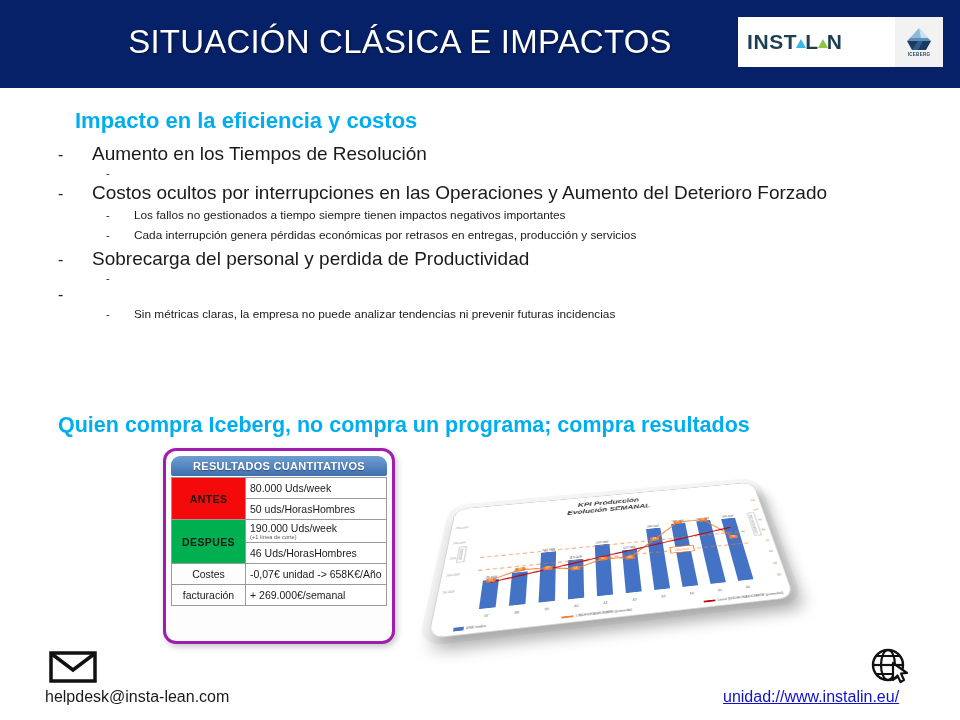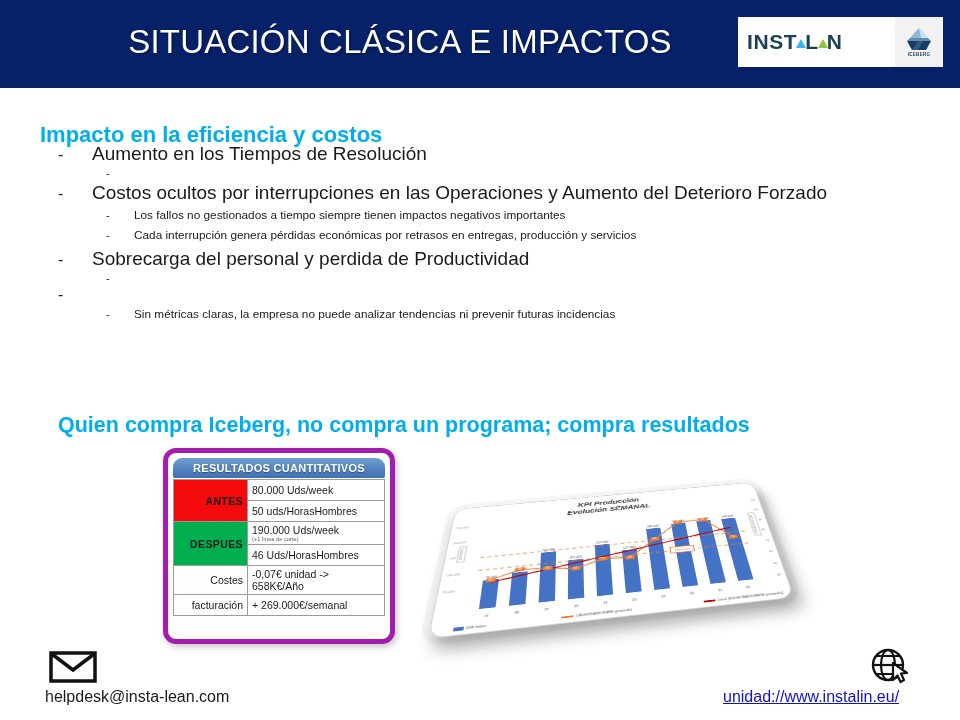--- a/index.html
+++ b/index.html
@@ -89,21 +89,21 @@
   }
 
   
   .section-heading {
     position: absolute;
     color: #00AEEF;
     font-size: 22px;
     font-weight: bold;
     white-space: nowrap;
   }
-  #heading-impacto { left: 40px; top: 108px; margin-top: 14px; }
+  #heading-impacto { left: 75px; top: 108px; }
   #heading-quien   { left: 58px; top: 413px; font-size: 21.5px; }
 
   .bullets {
     position: absolute;
     left: 58px;
     top: 140px;
     width: 860px;
   }
   .lvl1 {
     display: flex;
@@ -142,21 +142,21 @@
   }
 
   
   .results-card {
     position: absolute;
     left: 163px;
     top: 448px;
     width: 232px;
     height: 196px;
     background: #fdfdfd;
-    border: 5px solid #a21caf;
+    border: 3px solid #a21caf;
     border-radius: 13px;
     box-shadow: 2px 3px 6px rgba(0,0,0,0.22);
     box-sizing: border-box;
     padding: 5px;
     overflow: hidden;
   }
   .rc-title {
     height: 20px;
     background: linear-gradient(#6e9ed1, #3f6fae);
     border-radius: 9px 9px 2px 2px;
@@ -179,21 +179,21 @@
     border: 1px solid #9a9a9a;
     font-size: 10.5px;
     color: #1a1a1a;
     padding: 2px 4px;
     vertical-align: middle;
     height: 21px;
     box-sizing: border-box;
   }
   .rc-lab {
     width: 74px;
-    text-align: right;
+    text-align: center;
     font-size: 10.5px;
   }
   .rc-antes   { background: #f40a0a; color: #111; font-weight: bold; letter-spacing: .4px; }
   .rc-despues { background: #00b050; color: #111; font-weight: bold; letter-spacing: .4px; }
   .rc-val     { background: #ffffff; font-size: 11px; }
   .rc-sub {
     display: block;
     font-size: 5.5px;
     color: #555;
     letter-spacing: .1px;

